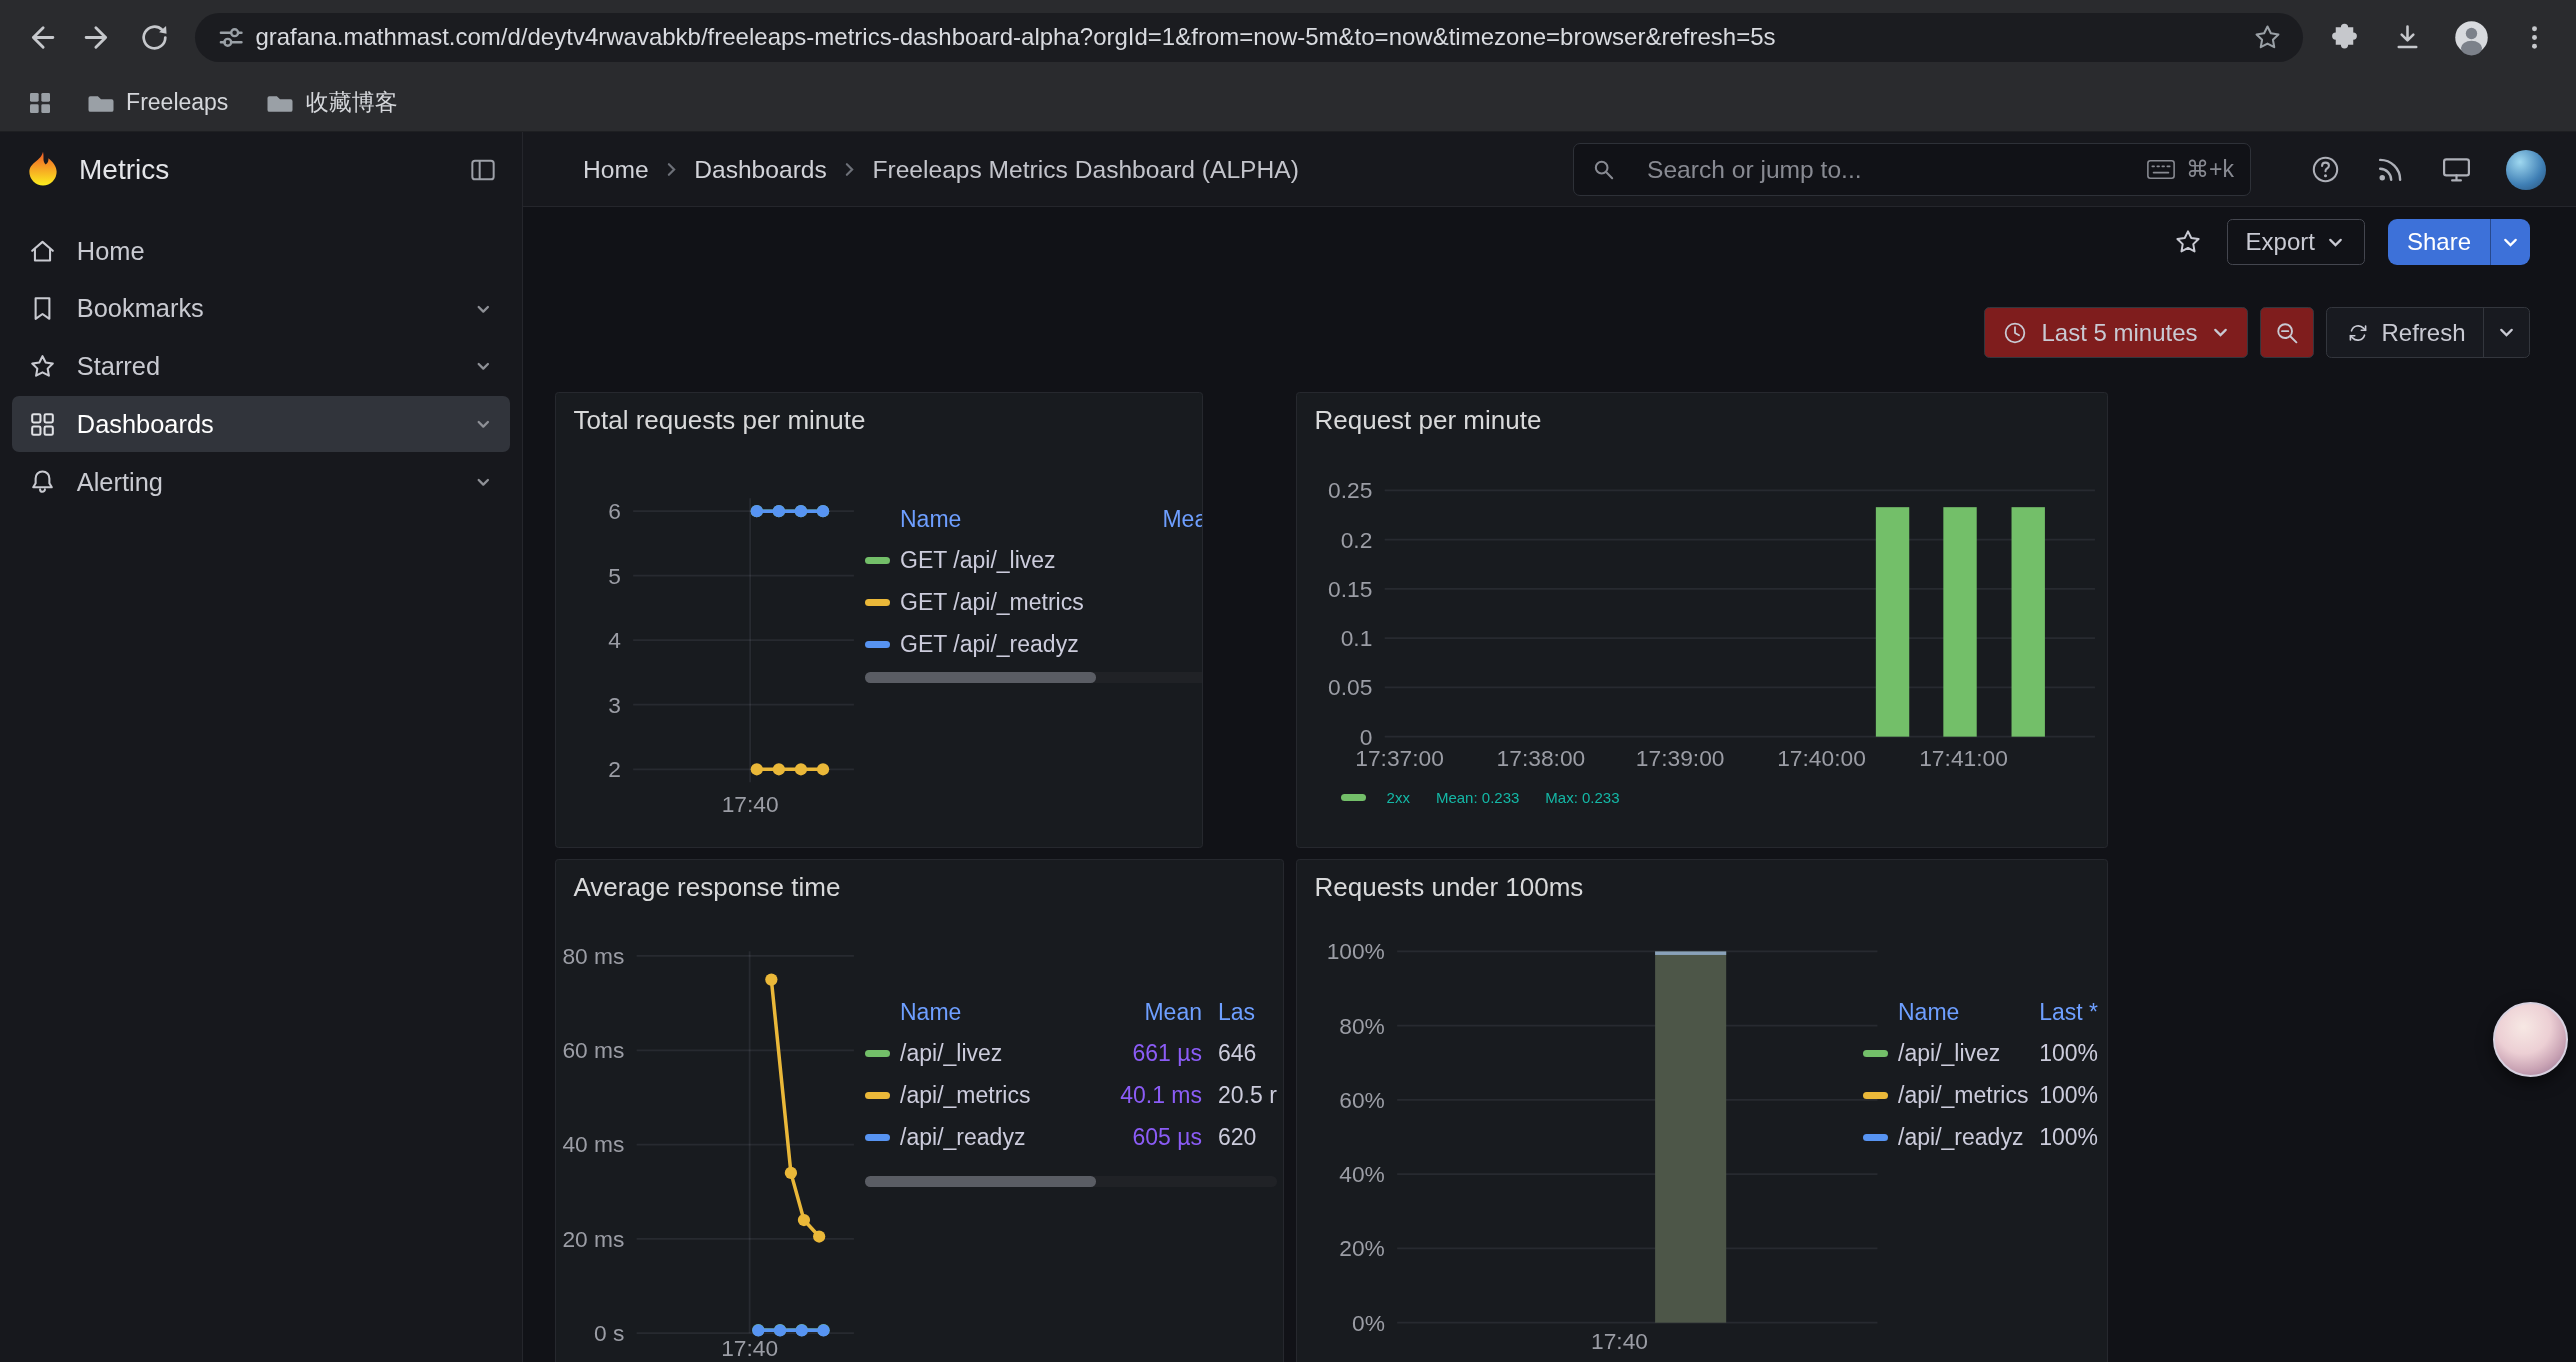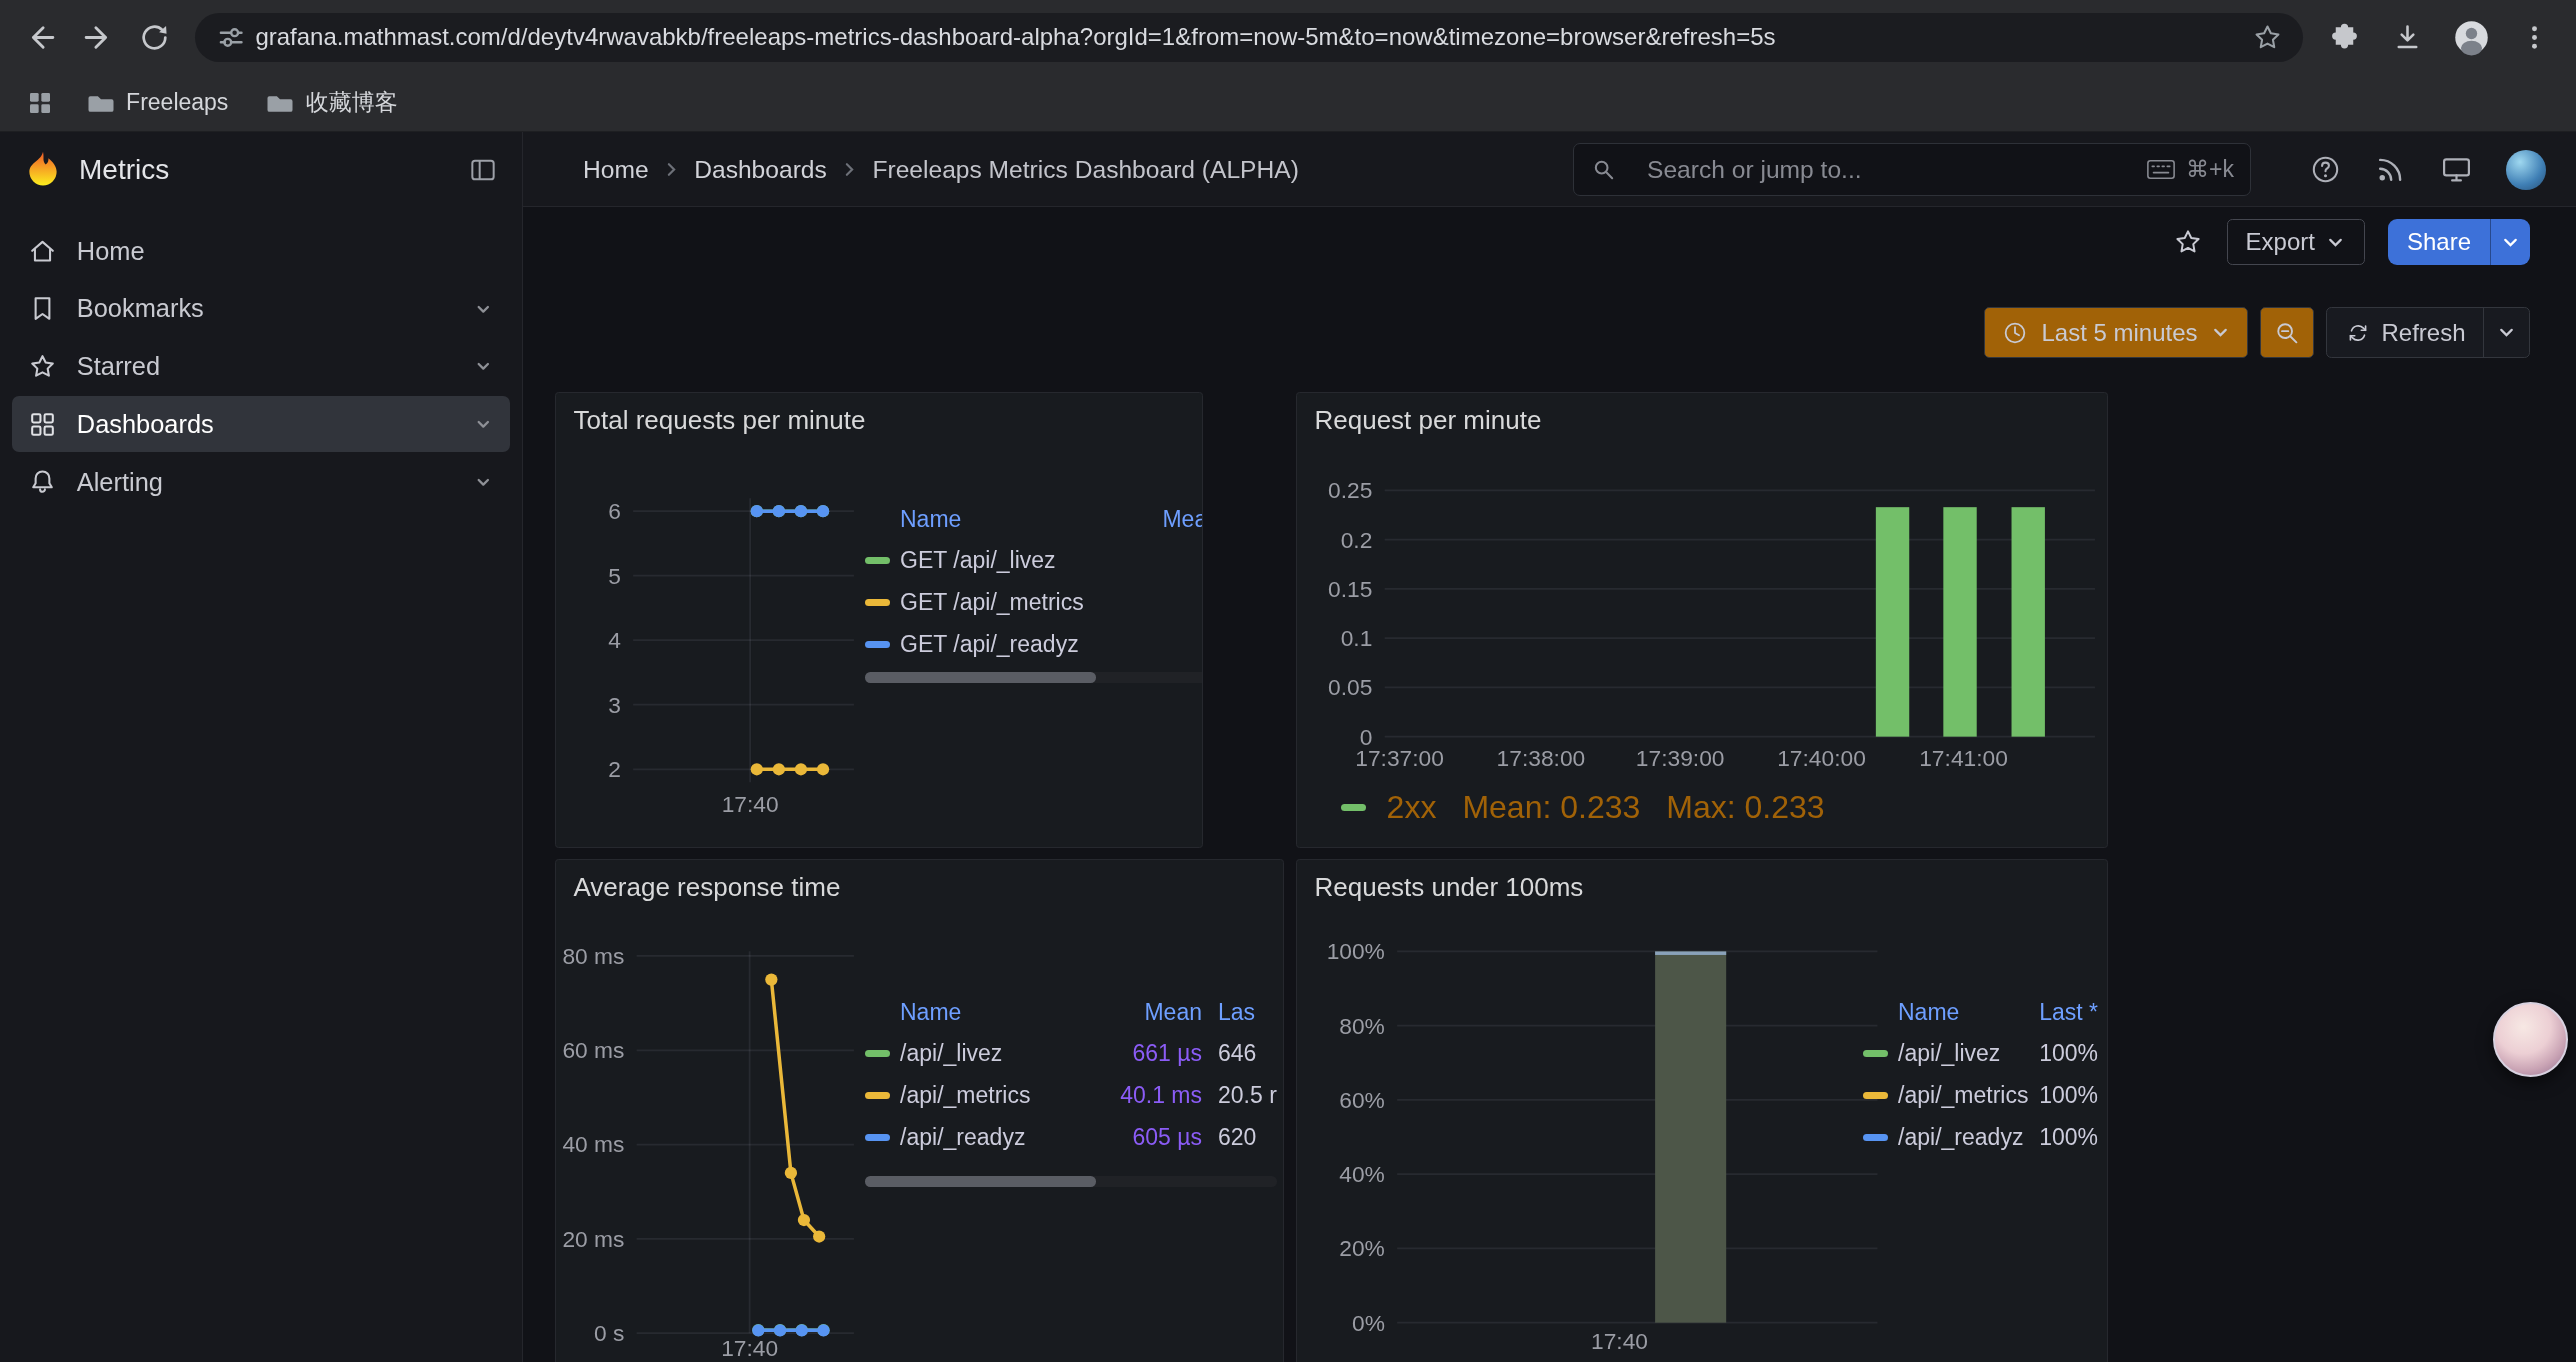--- a/index.html
+++ b/index.html
@@ -42,21 +42,21 @@
 .gf-icons{position:absolute;right:30px;top:0;height:75px;display:flex;align-items:center;gap:32px}
 .gf-avatar{width:40px;height:40px;border-radius:50%;background:radial-gradient(circle at 35% 30%,#9fd8f0,#3f7fb5 60%,#274e74)}
 
 
 .actions{position:absolute;right:46px;top:219px;display:flex;align-items:center;gap:23px}
 .btn-secondary{height:46px;border:0.9px solid #44464f;border-radius:5.3px;color:#c9cad3;display:flex;align-items:center;font-size:24px;padding:0 17.5px;gap:10.5px;background:transparent}
 .share{display:flex;height:46px;border-radius:9px;overflow:hidden}
 .share-main{background:#3d71d9;color:#fff;display:flex;align-items:center;padding:0 19px;font-size:24px}
 .share-chev{background:#3d71d9;border-left:0.9px solid rgba(0,0,0,.35);display:flex;align-items:center;justify-content:center;width:40px}
 .timebar{position:absolute;right:46px;top:307px;display:flex;align-items:center;gap:12.3px}
-.tbtn{height:51px;border:0.9px solid #33363d;border-radius:5.3px;background:#a16207;display:flex;align-items:center;color:#c9cad3;font-size:24px}
+.tbtn{height:51px;border:0.9px solid #33363d;border-radius:5.3px;background:#7f1d1d;display:flex;align-items:center;color:#c9cad3;font-size:24px}
 .tp{padding:0 16px;gap:12.3px}
 .zoom{width:54px;justify-content:center}
 .refresh-group{display:flex;height:51px;border:0.9px solid #33363d;border-radius:5.3px;background:#181a20;color:#c9cad3;font-size:24px;overflow:hidden}
 .rg-main{display:flex;align-items:center;gap:10.5px;padding:0 17.5px}
 .rg-chev{width:46px;border-left:0.9px solid #33363d;display:flex;align-items:center;justify-content:center}
 
 
 .panel{position:absolute;background:#181b1f;border:0.9px solid #26282e;border-radius:3.5px;overflow:hidden}
 .p1{left:555px;top:392px;width:648px;height:456px}
 .p2{left:1296px;top:392px;width:812px;height:456px}
@@ -86,21 +86,21 @@
 .lval-mean{width:114px;text-align:right;color:#8b5cf6;flex:0 0 auto;white-space:nowrap}
 .lh-mean4{width:114px;text-align:right;flex:0 0 auto}
 .lval-last{width:84px;padding-left:16px;text-align:left;color:#ccccdc;flex:0 0 auto;white-space:nowrap;overflow:hidden}
 .lh-last4{width:84px;padding-left:16px;flex:0 0 auto;white-space:nowrap;overflow:hidden}
 .lval-last5{min-width:54px;margin-left:auto;text-align:right;color:#ccccdc;white-space:nowrap}
 .lh-last5{margin-left:auto;white-space:nowrap}
 .hscroll{position:absolute;height:10.5px;background:#202226;border-radius:5.3px}
 .hs1{left:309px;top:279px;width:412px}
 .hs4{left:309px;top:316px;width:412px}
 .hthumb{height:10.5px;width:56%;background:#5a5d64;border-radius:5.3px}
-.legend2{position:absolute;left:44px;top:396px;display:flex;align-items:center;gap:26px;font-size:32px;color:#a16207;white-space:nowrap}
+.legend2{position:absolute;left:44px;top:396px;display:flex;align-items:center;gap:26px;font-size:15px;color:#14b8a6;white-space:nowrap}
 .l2-series{display:flex;align-items:center;gap:10.5px}
 
 .float-avatar{position:absolute;left:2493px;top:1002px;width:75px;height:75px;border-radius:50%;border:2.6px solid #d8d2e0;background:radial-gradient(circle at 40% 32%,#f7e8e4 0%,#eccfd4 42%,#c9a3b4 68%,#8d6b8d 100%);box-shadow:0 5.3px 16px rgba(0,0,0,.55)}
 </style>
 </head>
 <body>
 
 <div id="root">
 
   <div class="chrome-top">

